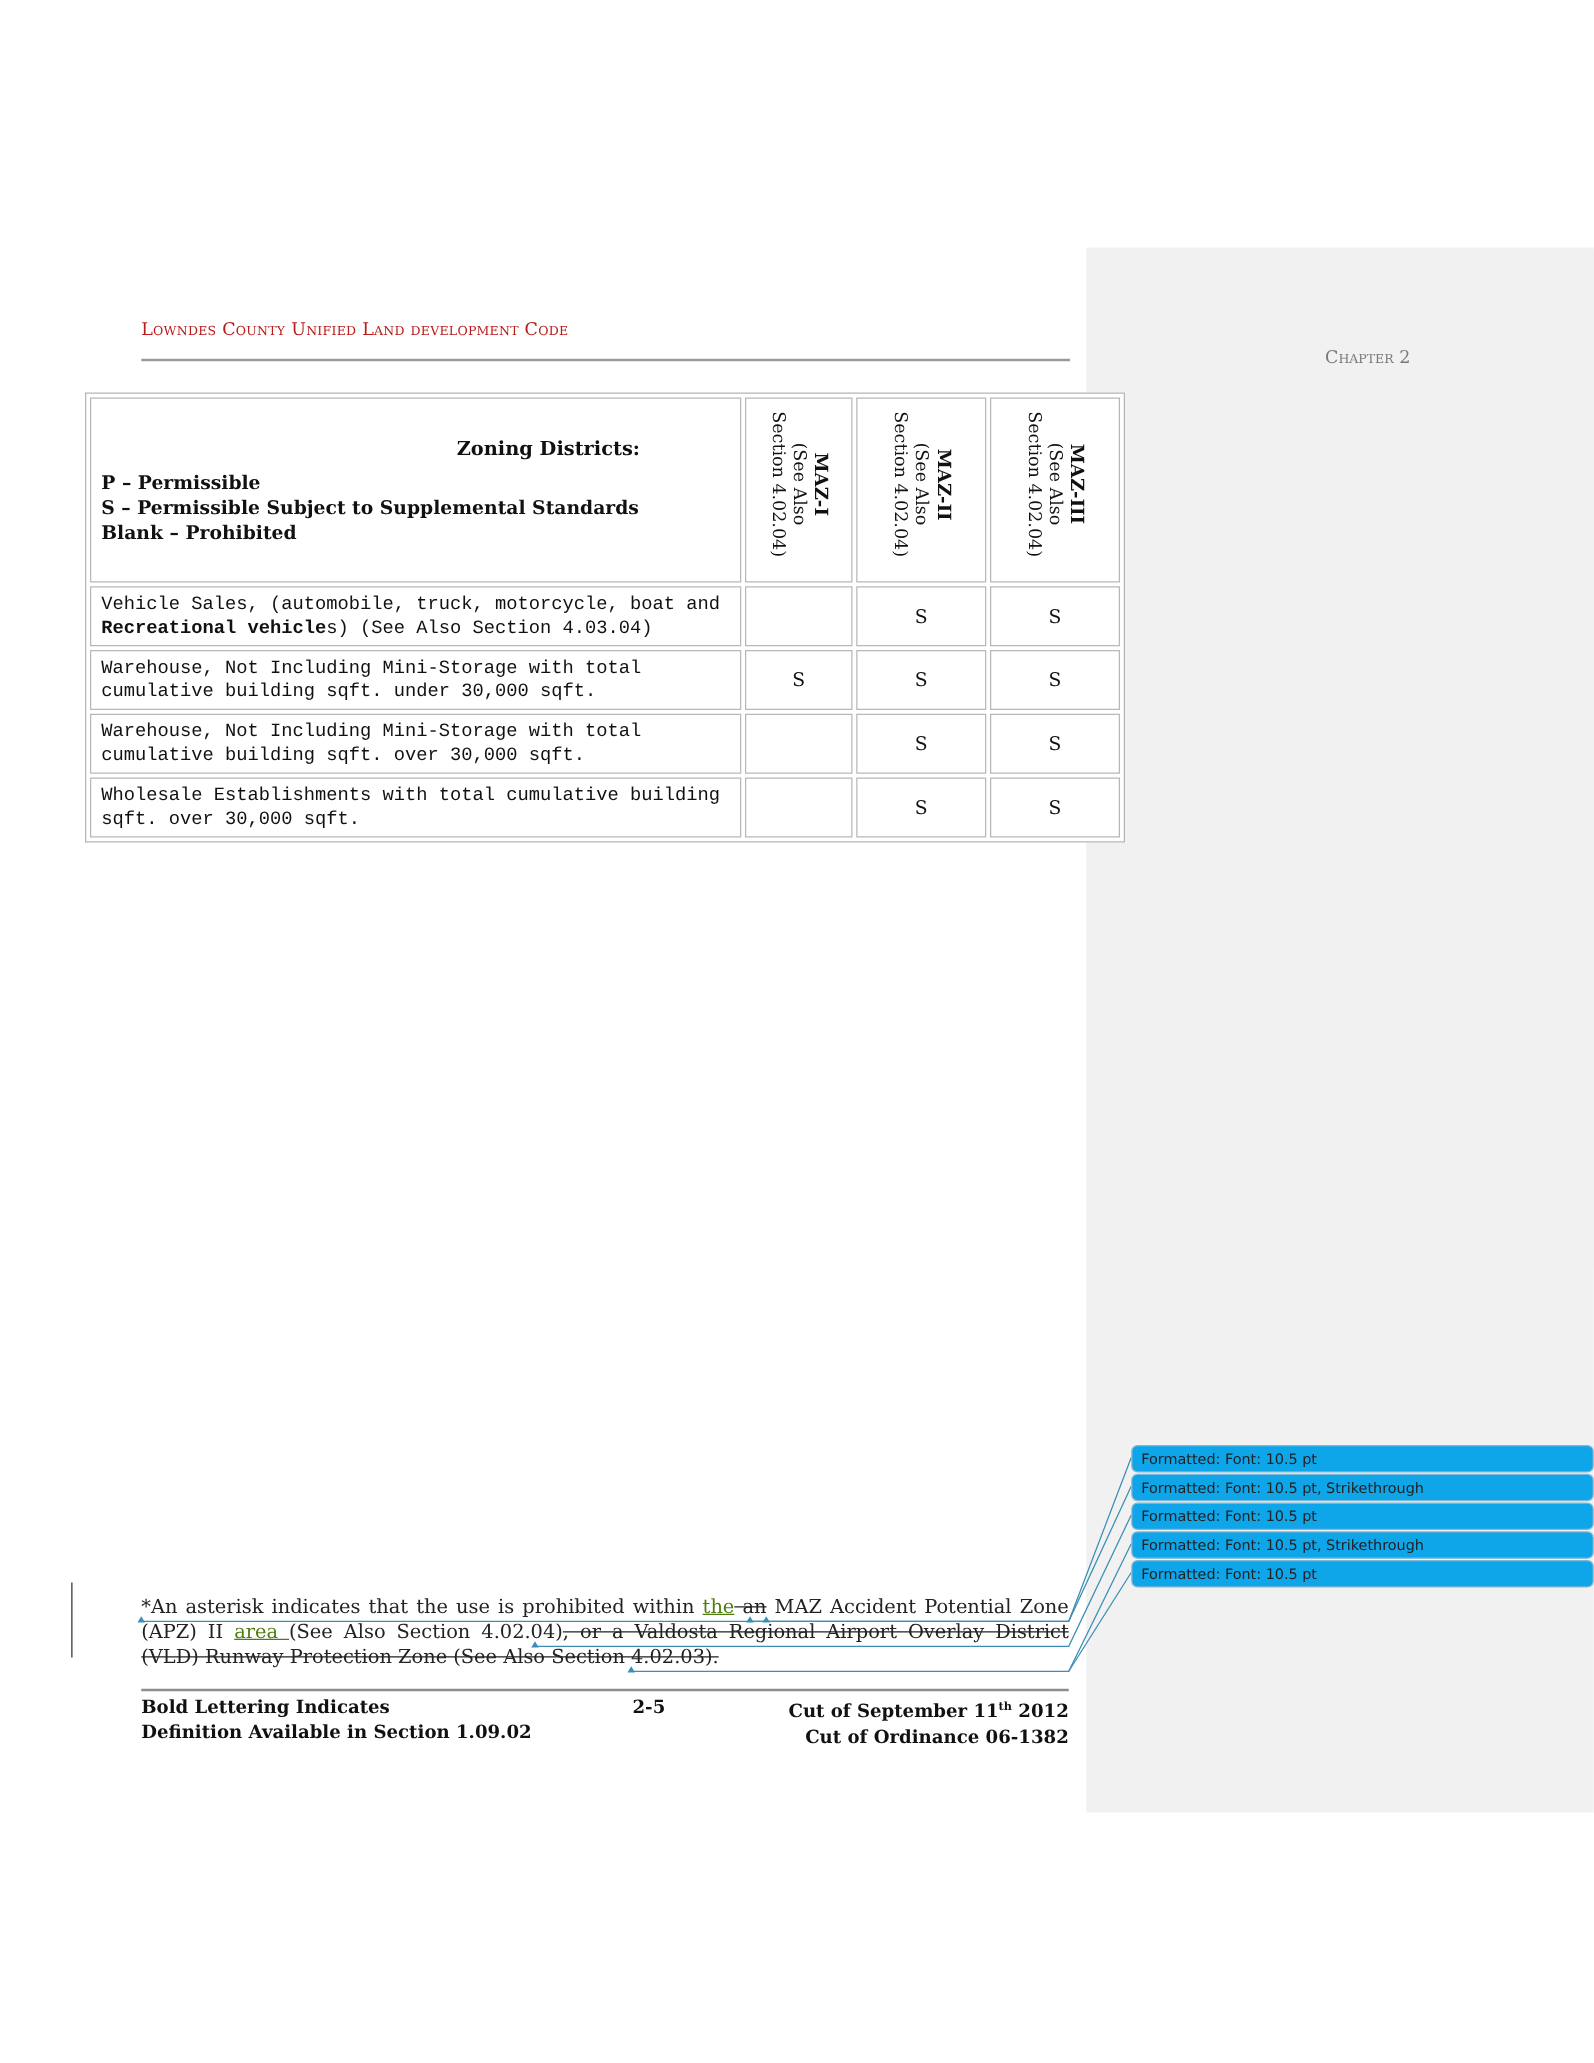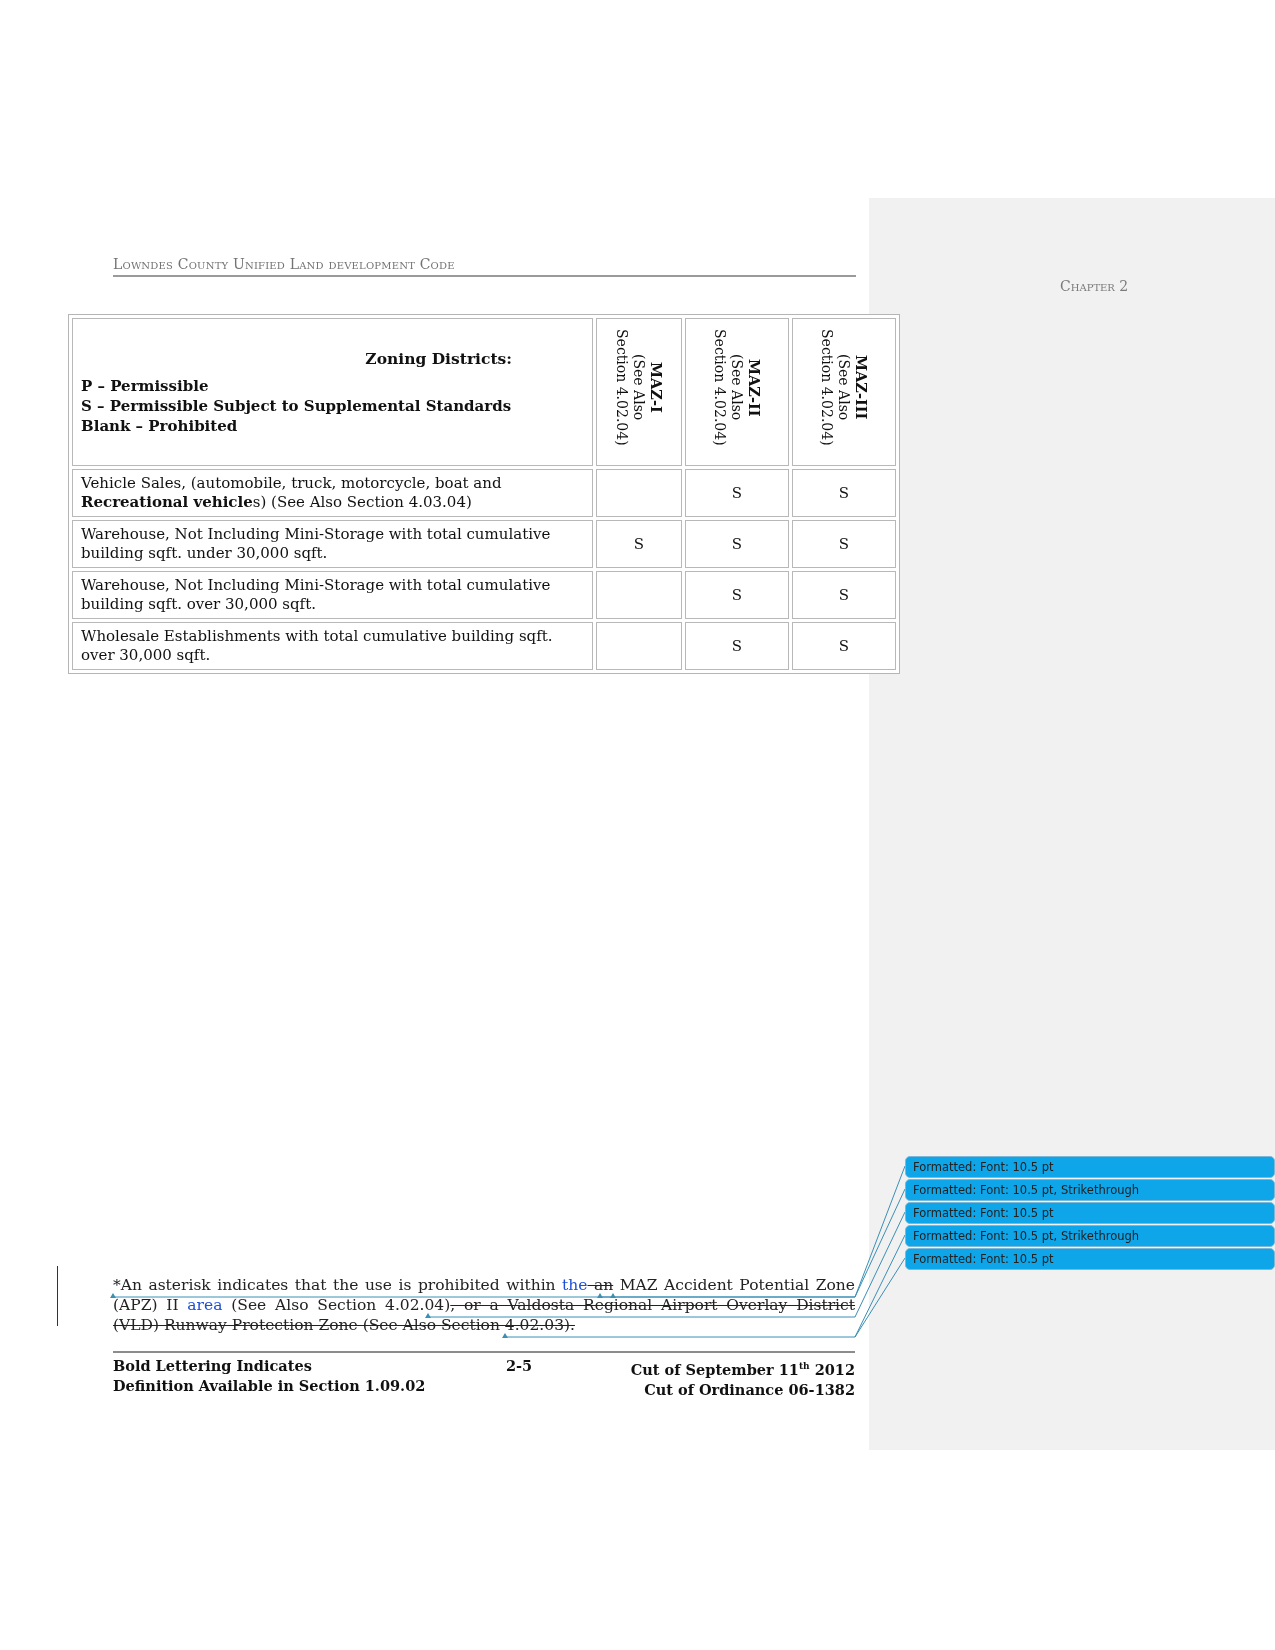--- a/index.html
+++ b/index.html
@@ -1,38 +1,38 @@
 <!DOCTYPE html>
 <html><head>
 <meta charset="utf-8">
 <style>
   html, body { margin:0; padding:0; }
   body { width:1275px; height:1650px; position:relative; background:#ffffff; overflow:hidden;
          font-family:"DejaVu Serif","Liberation Serif",serif; color:#111; }
   .markup-pane { position:absolute; left:869px; top:198px; width:406px; height:1252px; background:#f1f1f1; }
   .running-head { position:absolute; left:113px; top:256px; width:743px; }
-  .rh-title { font-size:14px; color:#737373; font-variant:small-caps; letter-spacing:0.2px; height:18px; border-bottom:2px solid #9a9a9a; padding-bottom:1px; }
+  .rh-title { font-size:14px; color:#b91c1c; font-variant:small-caps; letter-spacing:0.2px; height:18px; border-bottom:2px solid #9a9a9a; padding-bottom:13px; }
   .rh-sub { font-size:13px; color:#8a8a8a; font-variant:small-caps; margin-top:4px; }
   .chapter { position:absolute; left:1060px; top:278px; font-size:14px; color:#7a7a7a; font-variant:small-caps; }
 
   table.zoning { position:absolute; left:68px; top:314px; width:832px; border-collapse:separate; border-spacing:3px;
                  border:1px solid #b5b5b5; background:#fff; font-size:15.5px; }
   table.zoning td, table.zoning th { border:1px solid #b8b8b8; padding:4px 8px; vertical-align:middle; }
   th.legend-cell { text-align:left; font-weight:bold; height:138px; vertical-align:top; padding-top:10px; font-size:15px; }
   .legend-title { text-align:right; padding-right:72px; margin-bottom:8px; font-size:15.5px; }
   .legend-line { line-height:20px; }
   th.district-head { width:68px; padding:0; position:relative; font-weight:normal; }
   th.district-head.w2 { width:86px; }
   .rot { position:absolute; left:50%; top:10px; writing-mode:vertical-rl; transform:translateX(-50%); text-align:center; font-size:14px; line-height:17px; white-space:nowrap; }
   .rot b { font-weight:bold; font-size:14.5px; }
-  td.use { font-size:15px; line-height:19px; height:38px; }
+  td.use { font-size:15px; line-height:19px; height:38px;font-family:Liberation Mono, monospace; }
   td.val { text-align:center; font-size:15px; }
 
   .footnote { position:absolute; left:113px; top:1275px; width:742px; font-size:15.5px; line-height:20px; text-align:justify; color:#222; }
-  .ins { color:#1d4ed8; }
+  .ins { color:#4d7c0f; text-decoration:underline; }
   .del { text-decoration:line-through; }
   .change-bar { position:absolute; left:57px; top:1266px; width:1px; height:60px; background:#333; }
 
   .footer-rule { position:absolute; left:113px; top:1351px; width:742px; height:2px; background:#8c8c8c; }
   .footer { position:absolute; left:113px; top:1356px; width:742px; font-size:14.5px; font-weight:bold; line-height:20px; }
   .footer .left { position:absolute; left:0; top:0; }
   .footer .mid { position:absolute; left:393px; top:0; }
   .footer .right { position:absolute; right:0; top:0; text-align:right; }
   sup { font-size:9px; }
 

